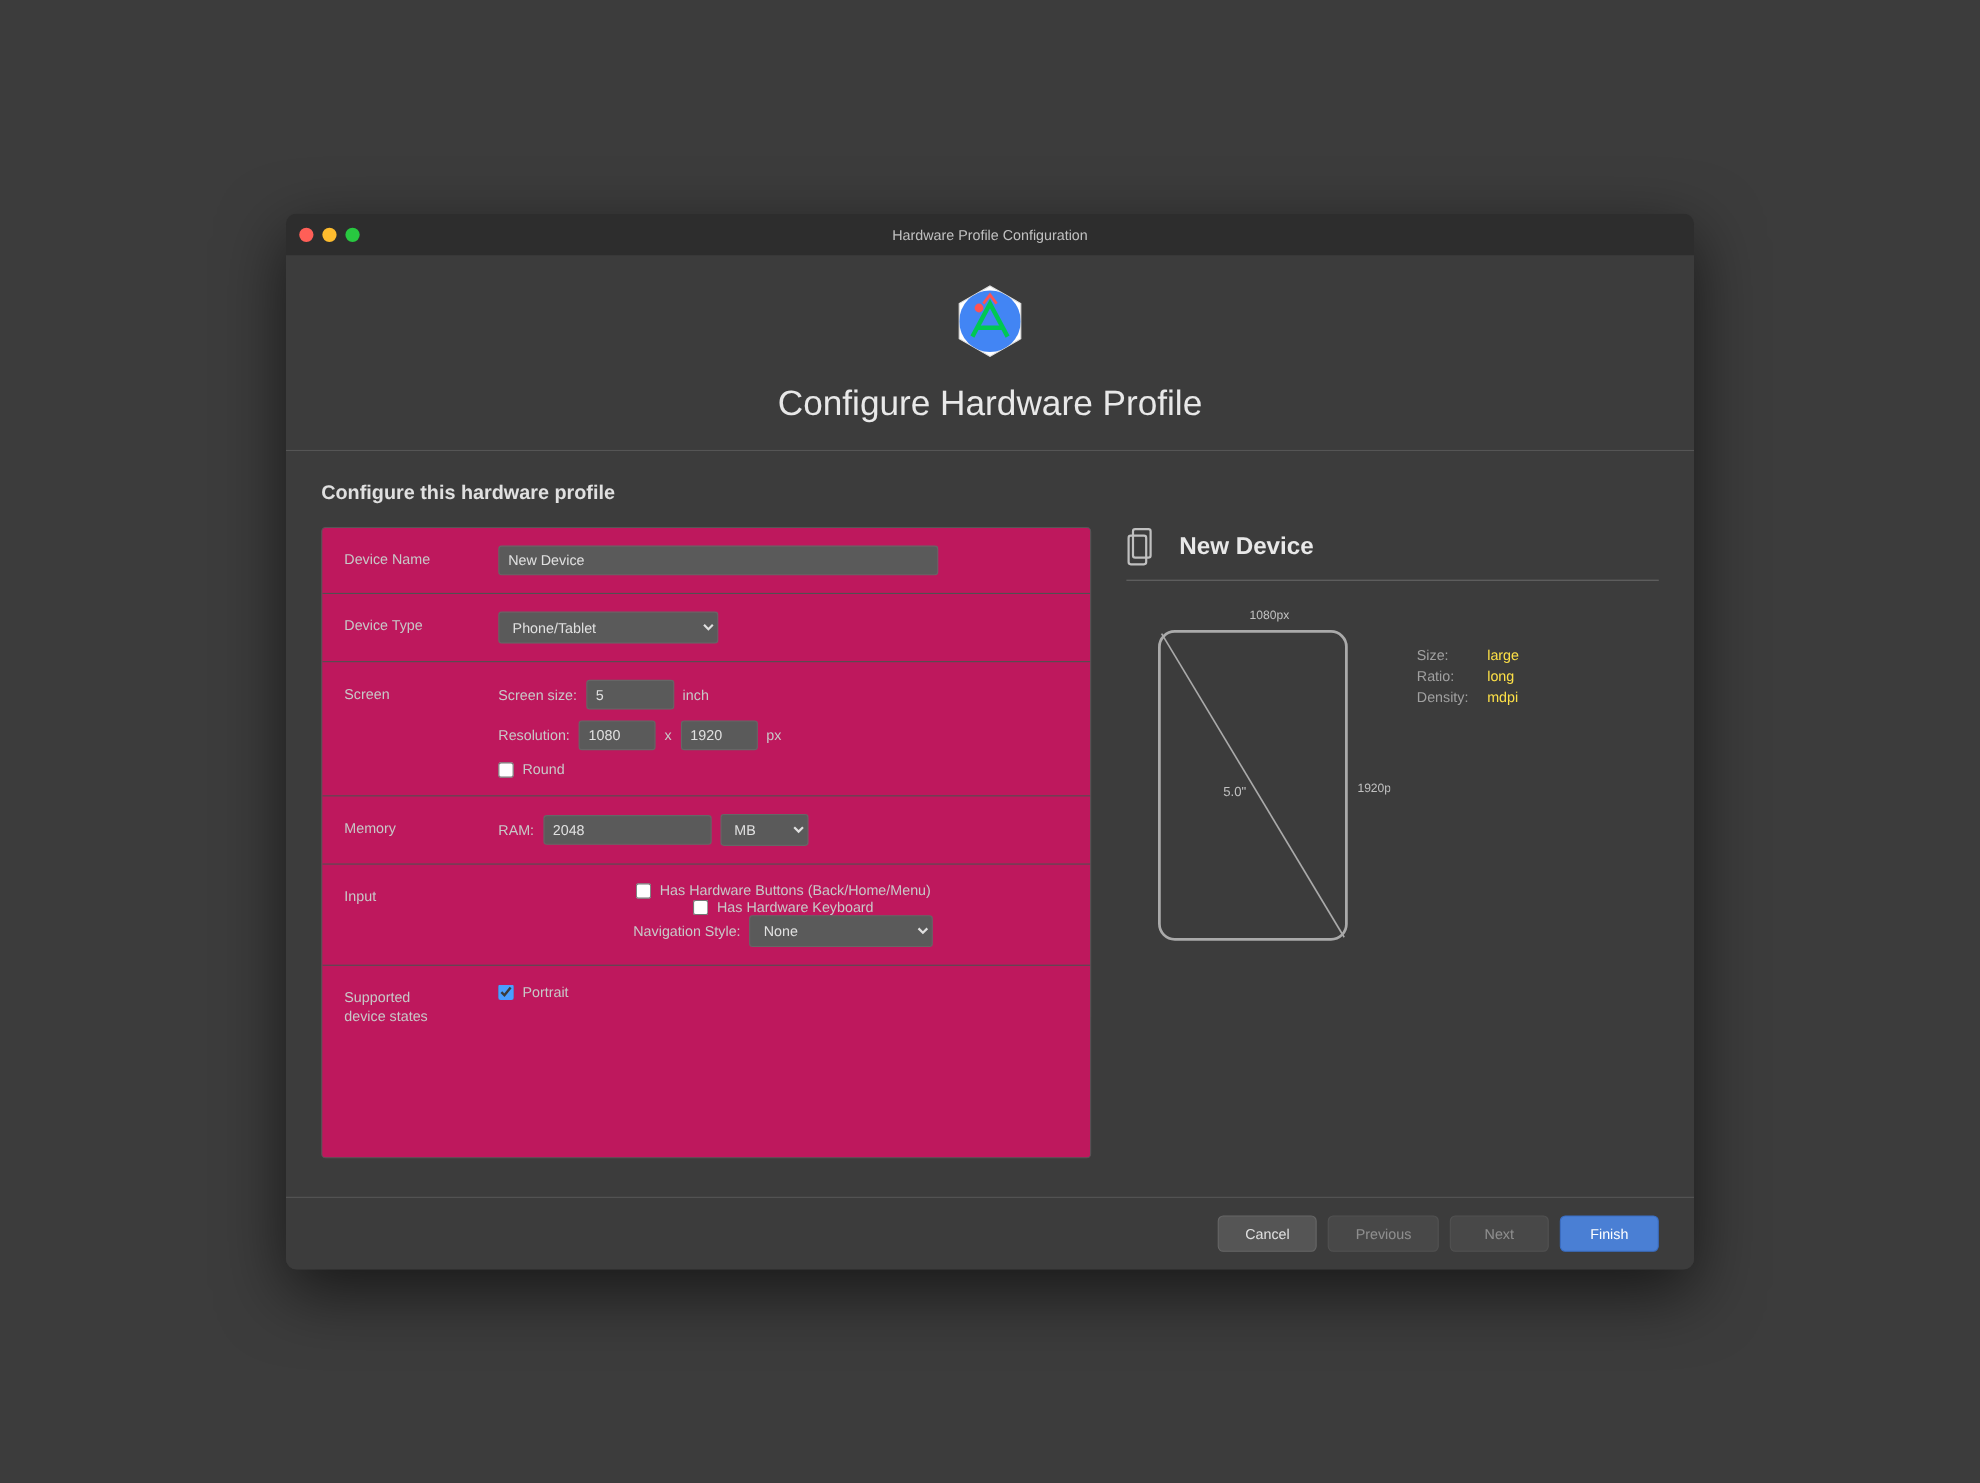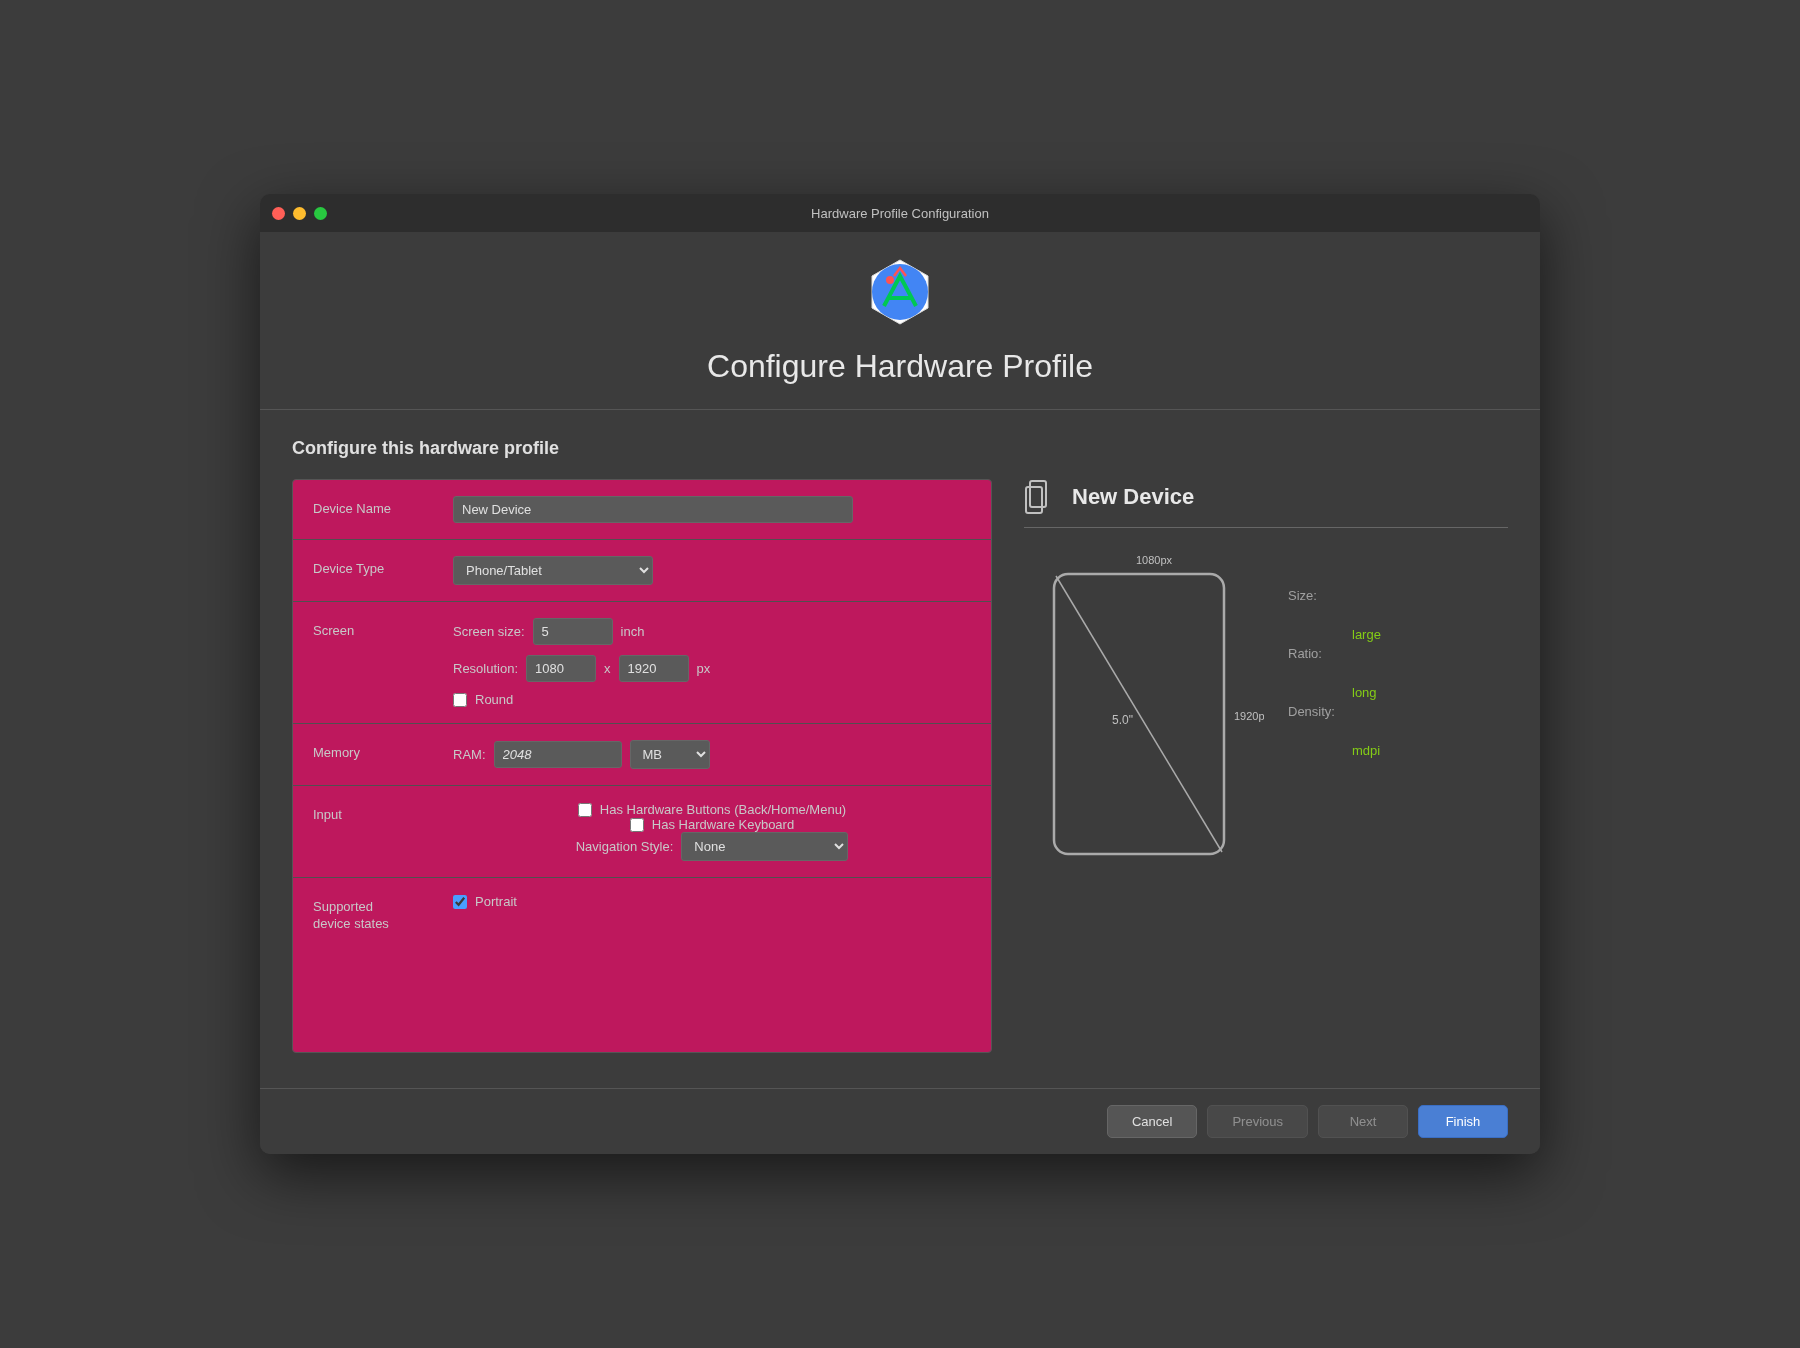--- a/index.html
+++ b/index.html
@@ -214,22 +214,21 @@
     
     .memory-row {
       display: flex;
       align-items: center;
       gap: 8px;
       font-size: 13px;
       color: #c8c8c8;
     }
 
     .ram-input {
-      width: 128px;
-      font-style: italic;
+      width: 153px;
     }
 
     .mb-select {
       width: 80px;
     }
 
     
     .input-section {
       display: flex;
       flex-direction: column;
@@ -303,22 +302,21 @@
       display: flex;
       gap: 8px;
     }
 
     .spec-key {
       color: #a0a0a0;
       min-width: 56px;
     }
 
     .spec-val {
-      color: #84cc16;
-      margin-top: 39px;
+      color: #fde047;
     }
 
     
     .footer {
       background: #3c3c3c;
       border-top: 1px solid #555;
       padding: 16px 32px;
       display: flex;
       justify-content: flex-end;
       gap: 10px;

